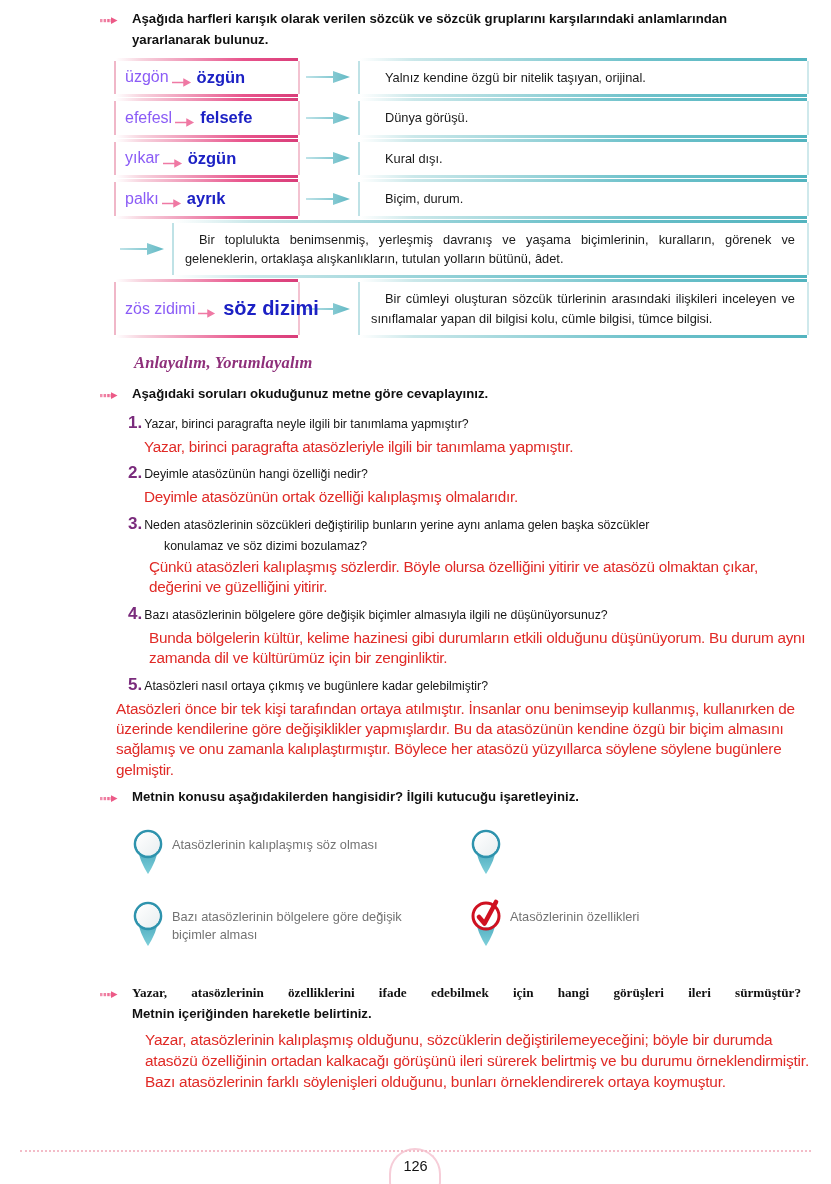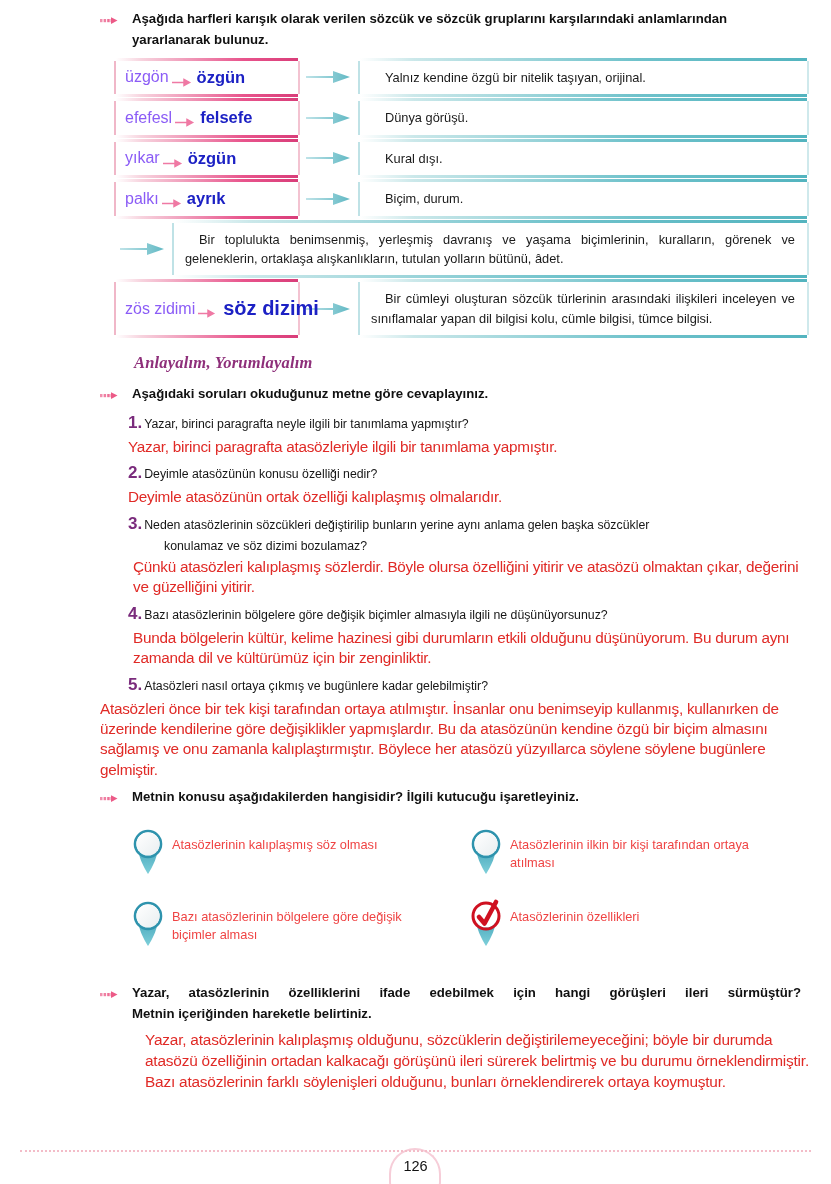--- a/index.html
+++ b/index.html
@@ -139,21 +139,21 @@
     color: #7a2b7c;
     margin-right: 2px;
   }
   .question .cont { display:block; text-indent:0; padding-left: 18px; margin-top: 2px; }
 
   .answer {
     font-family: "Liberation Sans", sans-serif;
     font-size: 15.3px;
     line-height: 1.33;
     color: #e02a26;
-    margin: 2px 0 4px 0;
+    margin: 2px 0 4px 16px;
     letter-spacing: -0.25px;
   }
   .answer.indent1 { padding-left: 28px; }
   .answer.indent2 { padding-left: 33px; }
   .answer.full    { padding-left: 0px; }
 
   
   #choices {
     margin: 14px 0 0 0;
     display: grid;
@@ -162,21 +162,21 @@
     padding-left: 28px;
   }
   .choice {
     display: flex;
     align-items: flex-start;
   }
   .pin { flex: 0 0 40px; width: 40px; height: 58px; margin-right: 4px; }
   .choice-label {
     font-size: 12.8px;
     line-height: 1.45;
-    color: #ef4444;
+    color: #737373;
     padding-top: 14px;
     max-width: 250px;
   }
 
   
   #final-instr { margin-top: 30px; }
   #final-instr .line1 { text-align: justify; text-align-last: justify; padding-right:8px; }
 
   #final-answer {
     margin-top: 6px;
@@ -379,21 +379,21 @@
   </div>
 
   <div class="qa-list">
 
     <div class="question">
       <span class="qnum">1.</span><span>Yazar, birinci paragrafta neyle ilgili bir tanımlama yapmıştır?</span>
     </div>
     <div class="answer indent1">Yazar, birinci paragrafta atasözleriyle ilgili bir tanımlama yapmıştır.</div>
 
     <div class="question">
-      <span class="qnum">2.</span><span>Deyimle atasözünün konusu özelliği nedir?</span>
+      <span class="qnum">2.</span><span>Deyimle atasözünün hangi özelliği nedir?</span>
     </div>
     <div class="answer indent1">Deyimle atasözünün ortak özelliği kalıplaşmış olmalarıdır.</div>
 
     <div class="question">
       <span class="qnum">3.</span><span>Neden atasözlerinin sözcükleri değiştirilip bunların yerine aynı anlama gelen başka sözcükler</span>
       <span class="cont">konulamaz ve söz dizimi bozulamaz?</span>
     </div>
     <div class="answer indent2">Çünkü atasözleri kalıplaşmış sözlerdir. Böyle olursa özelliğini yitirir ve atasözü olmaktan çıkar, değerini ve güzelliğini yitirir.</div>
 
     <div class="question">
@@ -445,21 +445,20 @@
     </div>
 
     <div class="choice">
       <span class="pin">
         <svg viewBox="0 0 40 58" width="40" height="58">
           <path d="M20 52 C20 52 11 38 11 30 C11 20 15 14 20 14 C25 14 29 20 29 30 C29 38 20 52 20 52 Z" fill="url(#pintip)"></path>
           <circle cx="20" cy="22" r="13" fill="none" stroke="#2e93ad" stroke-width="2.6"></circle>
           <circle cx="20" cy="22" r="11.5" fill="url(#pinbody)"></circle>
         </svg>
       </span>
-      <span class="choice-label">Atasözlerinin ilkin bir kişi tarafından ortaya atılması</span>
     </div>
 
     <div class="choice">
       <span class="pin">
         <svg viewBox="0 0 40 58" width="40" height="58">
           <path d="M20 52 C20 52 11 38 11 30 C11 20 15 14 20 14 C25 14 29 20 29 30 C29 38 20 52 20 52 Z" fill="url(#pintip)"></path>
           <circle cx="20" cy="22" r="13" fill="none" stroke="#2e93ad" stroke-width="2.6"></circle>
           <circle cx="20" cy="22" r="11.5" fill="url(#pinbody)"></circle>
         </svg>
       </span>
@@ -483,21 +482,21 @@
   <div class="instr" id="final-instr">
     <span class="bullet">
       <svg viewBox="0 0 22 11" width="22" height="11">
         <rect x="0" y="4" width="2.5" height="3.2" fill="#f08fae"></rect>
         <rect x="3.6" y="4" width="2.5" height="3.2" fill="#ef7fa2"></rect>
         <rect x="7.2" y="4" width="2.5" height="3.2" fill="#ee6f97"></rect>
         <path d="M11 2.2 L17.5 5.6 L11 9 Z" fill="#ec5a87"></path>
         <rect x="10.6" y="4" width="3" height="3.2" fill="#ec5a87"></rect>
       </svg>
     </span>
-    <span class="line1" style="display:block;">Yazar, atasözlerinin özelliklerini ifade edebilmek için hangi görüşleri ileri sürmüştür?</span>
+    <span class="line1" style="display:block;font-family:Liberation Serif, serif;">Yazar, atasözlerinin özelliklerini ifade edebilmek için hangi görüşleri ileri sürmüştür?</span>
     <span style="display:block;">Metnin içeriğinden hareketle belirtiniz.</span>
   </div>
 
   <div id="final-answer">Yazar, atasözlerinin kalıplaşmış olduğunu, sözcüklerin değiştirilemeyeceğini; böyle bir durumda atasözü özelliğinin ortadan kalkacağı görüşünü ileri sürerek belirtmiş ve bu durumu örneklendirmiştir. Bazı atasözlerinin farklı söylenişleri olduğunu, bunları örneklendirerek ortaya koymuştur.</div>
 
 </div>
 
 <div class="footer-rule"></div>
 <div id="page-footer">
   <span class="page-number">

